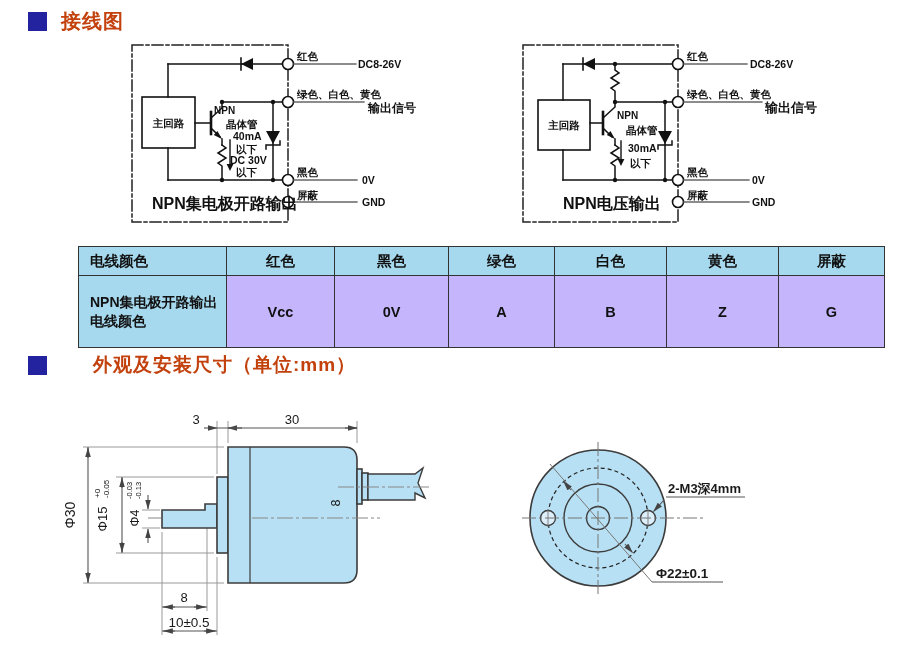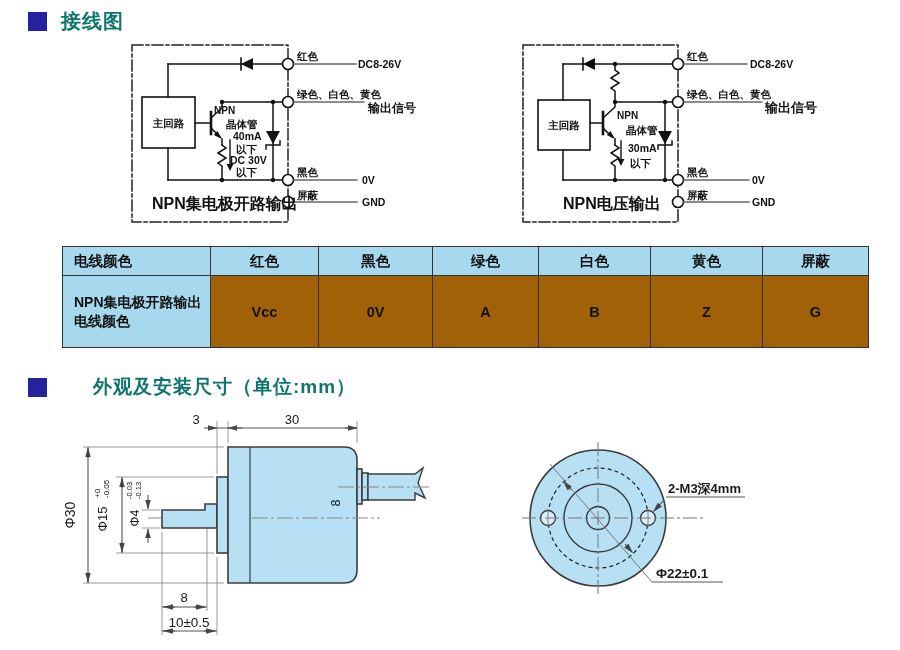--- a/index.html
+++ b/index.html
@@ -1,26 +1,26 @@
 <!DOCTYPE html>
 <html><head>
 <meta charset="utf-8">
 <style>
   html,body{margin:0;padding:0;background:#fff;}
   body{width:900px;height:650px;position:relative;overflow:hidden;
        font-family:"Liberation Sans","DejaVu Sans",sans-serif;color:#111;}
   .abs{position:absolute;}
   .sec-title{display:flex;align-items:center;gap:14px;}
   .bullet{width:19px;height:19px;background:#2323a0;}
-  .sec-text{font-size:20px;font-weight:700;color:#0f766e;letter-spacing:1px;}
-  table.wires{border-collapse:collapse;table-layout:fixed;width:806px;}
+  .sec-text{font-size:20px;font-weight:700;color:#c2410c;letter-spacing:1px;}
+  table.wires{border-collapse:collapse;table-layout:fixed;width:806px;margin-left:16px;}
   table.wires td,table.wires th{border:1.6px solid #333;font-size:14.5px;overflow:hidden;}
   table.wires th{background:#a6d9ee;font-weight:700;height:28px;text-align:center;padding:0;}
   table.wires th.first{text-align:left;padding-left:11px;}
-  table.wires td{height:69px;text-align:center;font-weight:700;background:#a16207;}
+  table.wires td{height:69px;text-align:center;font-weight:700;background:#c4b5fd;}
   table.wires td.first{background:#a6d9ee;text-align:left;padding-left:11px;font-size:14px;line-height:1.35;}
   svg text{fill:#111;}
   .cjk{font-weight:600;font-size:10.5px;}
   .val{font-weight:600;font-size:10.5px;}
   .cap{font-weight:700;font-size:16px;}
   .dimtxt{font-size:13px;fill:#1a1a1a;}
 </style>
 </head>
 <body>
 
@@ -199,21 +199,21 @@
     <td>Vcc</td>
     <td>0V</td>
     <td>A</td>
     <td>B</td>
     <td>Z</td>
     <td>G</td>
   </tr>
 </tbody>
   </table>
 
-<div class="abs sec-title" style="left:28px;top:374px;gap:46px;">
+<div class="abs sec-title" style="left:28px;top:352px;gap:46px;">
   <div class="bullet"></div>
   <div class="sec-text" style="font-size:19px;">外观及安装尺寸（单位:mm）</div>
 </div>
 
 <svg class="abs" style="left:0;top:395px;" width="900" height="255" viewBox="0 395 900 255">
   <defs>
     <marker id="da2" markerWidth="10" markerHeight="8" refX="8.5" refY="3" orient="auto">
       <path d="M0,0.4 L9,3 L0,5.6 Z" fill="#444"></path>
     </marker>
   </defs>

